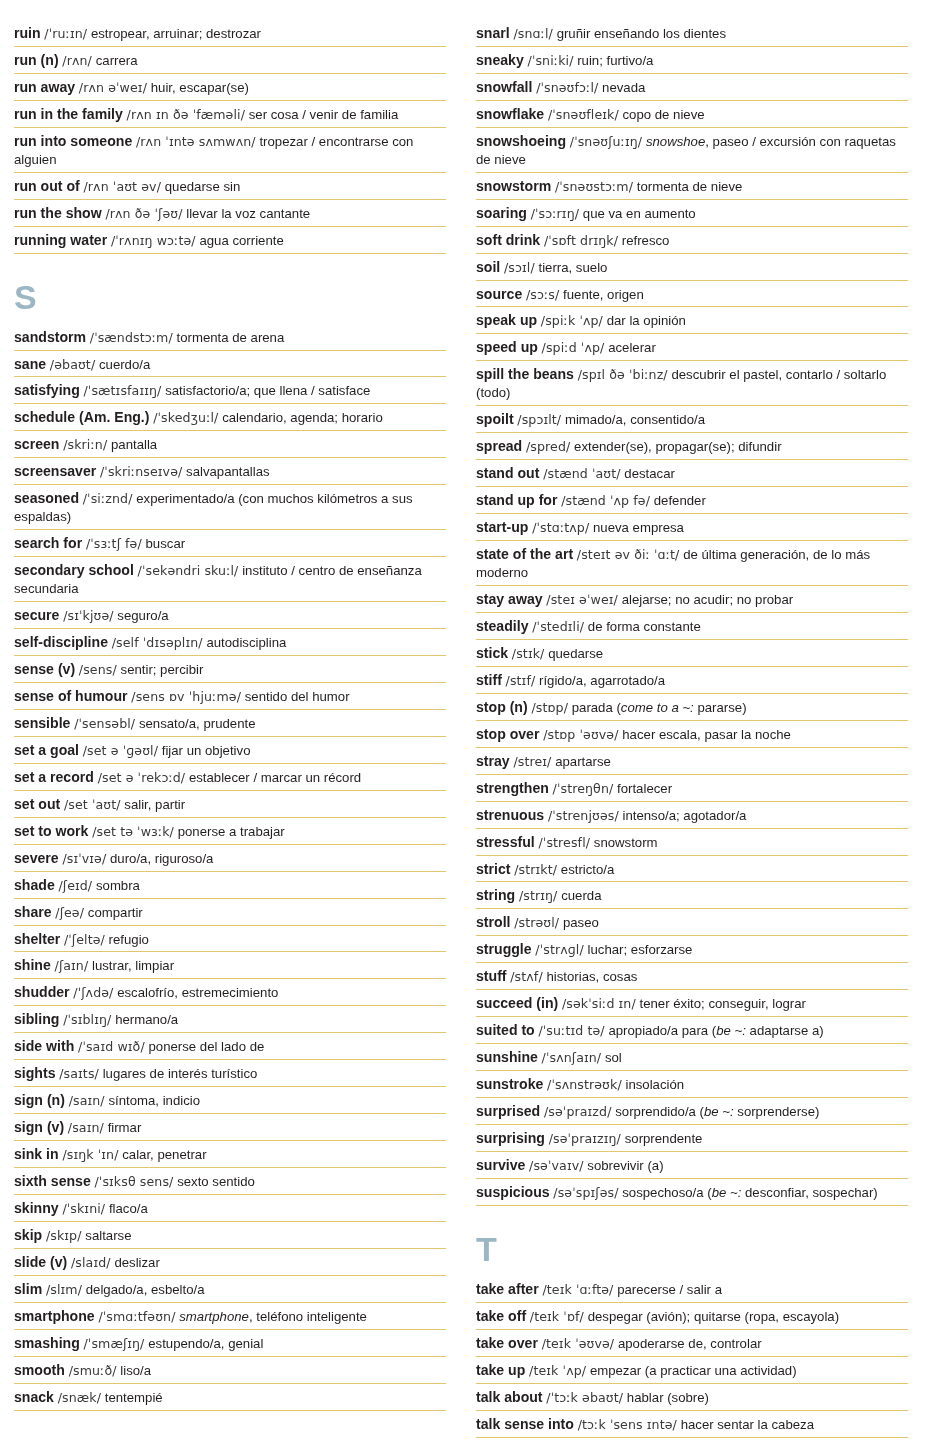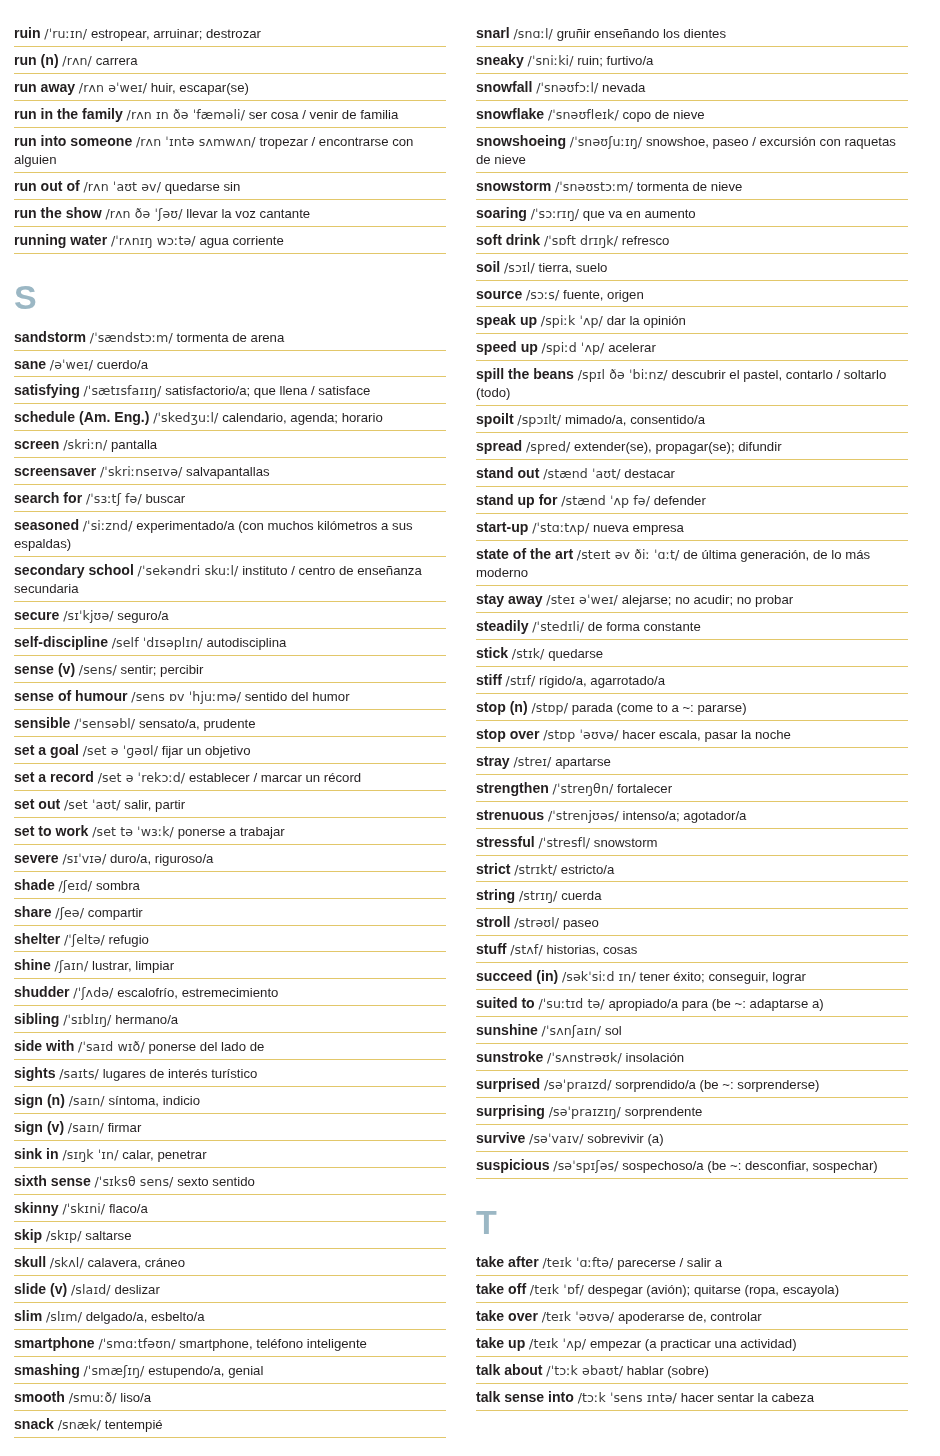--- a/index.html
+++ b/index.html
@@ -39,20 +39,21 @@
   .entry .ipa {
     font-family: "DejaVu Sans", sans-serif;
     font-size: 12.6px;
     color: #3a3a3a;
     letter-spacing: 0.1px;
   }
   .entry .tr {
     font-size: 13.2px;
   }
   .entry .it {
+    font-style: italic;
   }
   .section-letter {
     font-size: 34px;
     font-weight: bold;
     color: #9bb7c4;
     font-family: "Liberation Sans", sans-serif;
     line-height: 1;
     padding: 16px 0 10px 0;
     border-bottom: none;
   }
@@ -74,27 +75,27 @@
         <div class="entry"><span class="hw">run away</span> <span class="ipa">/rʌn əˈweɪ/</span> <span class="tr">huir, escapar(se)</span></div>
         <div class="entry"><span class="hw">run in the family</span> <span class="ipa">/rʌn ɪn ðə ˈfæməli/</span> <span class="tr">ser cosa / venir de familia</span></div>
         <div class="entry"><span class="hw">run into someone</span> <span class="ipa">/rʌn ˈɪntə sʌmwʌn/</span> <span class="tr">tropezar / encontrarse con alguien</span></div>
         <div class="entry"><span class="hw">run out of</span> <span class="ipa">/rʌn ˈaʊt əv/</span> <span class="tr">quedarse sin</span></div>
         <div class="entry"><span class="hw">run the show</span> <span class="ipa">/rʌn ðə ˈʃəʊ/</span> <span class="tr">llevar la voz cantante</span></div>
         <div class="entry"><span class="hw">running water</span> <span class="ipa">/ˈrʌnɪŋ wɔːtə/</span> <span class="tr">agua corriente</span></div>
       </div>
       <div class="section-letter spaced-top">S</div>
       <div class="sec-wrap">
         <div class="entry"><span class="hw">sandstorm</span> <span class="ipa">/ˈsændstɔːm/</span> <span class="tr">tormenta de arena</span></div>
-        <div class="entry"><span class="hw">sane</span> <span class="ipa">/əˈweɪ/</span> <span class="tr">cuerdo/a</span></div>
+        <div class="entry"><span class="hw">sane</span> <span class="ipa">/əbaʊt/</span> <span class="tr">cuerdo/a</span></div>
         <div class="entry"><span class="hw">satisfying</span> <span class="ipa">/ˈsætɪsfaɪɪŋ/</span> <span class="tr">satisfactorio/a; que llena / satisface</span></div>
         <div class="entry"><span class="hw">schedule (Am. Eng.)</span> <span class="ipa">/ˈskedʒuːl/</span> <span class="tr">calendario, agenda; horario</span></div>
         <div class="entry"><span class="hw">screen</span> <span class="ipa">/skriːn/</span> <span class="tr">pantalla</span></div>
         <div class="entry"><span class="hw">screensaver</span> <span class="ipa">/ˈskriːnseɪvə/</span> <span class="tr">salvapantallas</span></div>
+        <div class="entry"><span class="hw">seasoned</span> <span class="ipa">/ˈsiːznd/</span> <span class="tr">experimentado/a (con muchos kilómetros a sus espaldas)</span></div>
         <div class="entry"><span class="hw">search for</span> <span class="ipa">/ˈsɜːtʃ fə/</span> <span class="tr">buscar</span></div>
-        <div class="entry"><span class="hw">seasoned</span> <span class="ipa">/ˈsiːznd/</span> <span class="tr">experimentado/a (con muchos kilómetros a sus espaldas)</span></div>
         <div class="entry"><span class="hw">secondary school</span> <span class="ipa">/ˈsekəndri skuːl/</span> <span class="tr">instituto / centro de enseñanza secundaria</span></div>
         <div class="entry"><span class="hw">secure</span> <span class="ipa">/sɪˈkjʊə/</span> <span class="tr">seguro/a</span></div>
         <div class="entry"><span class="hw">self-discipline</span> <span class="ipa">/self ˈdɪsəplɪn/</span> <span class="tr">autodisciplina</span></div>
         <div class="entry"><span class="hw">sense (v)</span> <span class="ipa">/sens/</span> <span class="tr">sentir; percibir</span></div>
         <div class="entry"><span class="hw">sense of humour</span> <span class="ipa">/sens ɒv ˈhjuːmə/</span> <span class="tr">sentido del humor</span></div>
         <div class="entry"><span class="hw">sensible</span> <span class="ipa">/ˈsensəbl/</span> <span class="tr">sensato/a, prudente</span></div>
         <div class="entry"><span class="hw">set a goal</span> <span class="ipa">/set ə ˈɡəʊl/</span> <span class="tr">fijar un objetivo</span></div>
         <div class="entry"><span class="hw">set a record</span> <span class="ipa">/set ə ˈrekɔːd/</span> <span class="tr">establecer / marcar un récord</span></div>
         <div class="entry"><span class="hw">set out</span> <span class="ipa">/set ˈaʊt/</span> <span class="tr">salir, partir</span></div>
         <div class="entry"><span class="hw">set to work</span> <span class="ipa">/set tə ˈwɜːk/</span> <span class="tr">ponerse a trabajar</span></div>
@@ -106,21 +107,20 @@
         <div class="entry"><span class="hw">shudder</span> <span class="ipa">/ˈʃʌdə/</span> <span class="tr">escalofrío, estremecimiento</span></div>
         <div class="entry"><span class="hw">sibling</span> <span class="ipa">/ˈsɪblɪŋ/</span> <span class="tr">hermano/a</span></div>
         <div class="entry"><span class="hw">side with</span> <span class="ipa">/ˈsaɪd wɪð/</span> <span class="tr">ponerse del lado de</span></div>
         <div class="entry"><span class="hw">sights</span> <span class="ipa">/saɪts/</span> <span class="tr">lugares de interés turístico</span></div>
         <div class="entry"><span class="hw">sign (n)</span> <span class="ipa">/saɪn/</span> <span class="tr">síntoma, indicio</span></div>
         <div class="entry"><span class="hw">sign (v)</span> <span class="ipa">/saɪn/</span> <span class="tr">firmar</span></div>
         <div class="entry"><span class="hw">sink in</span> <span class="ipa">/sɪŋk ˈɪn/</span> <span class="tr">calar, penetrar</span></div>
         <div class="entry"><span class="hw">sixth sense</span> <span class="ipa">/ˈsɪksθ sens/</span> <span class="tr">sexto sentido</span></div>
         <div class="entry"><span class="hw">skinny</span> <span class="ipa">/ˈskɪni/</span> <span class="tr">flaco/a</span></div>
         <div class="entry"><span class="hw">skip</span> <span class="ipa">/skɪp/</span> <span class="tr">saltarse</span></div>
-        <div class="entry"><span class="hw">skull</span> <span class="ipa">/skʌl/</span> <span class="tr">calavera, cráneo</span></div>
         <div class="entry"><span class="hw">slide (v)</span> <span class="ipa">/slaɪd/</span> <span class="tr">deslizar</span></div>
         <div class="entry"><span class="hw">slim</span> <span class="ipa">/slɪm/</span> <span class="tr">delgado/a, esbelto/a</span></div>
         <div class="entry"><span class="hw">smartphone</span> <span class="ipa">/ˈsmɑːtfəʊn/</span> <span class="tr"><span class="it">smartphone</span><span>, teléfono inteligente</span></span></div>
         <div class="entry"><span class="hw">smashing</span> <span class="ipa">/ˈsmæʃɪŋ/</span> <span class="tr">estupendo/a, genial</span></div>
         <div class="entry"><span class="hw">smooth</span> <span class="ipa">/smuːð/</span> <span class="tr">liso/a</span></div>
         <div class="entry"><span class="hw">snack</span> <span class="ipa">/snæk/</span> <span class="tr">tentempié</span></div>
       </div>
     </div>
   <div class="column" id="col-right">
       <div class="sec-wrap">
@@ -149,20 +149,21 @@
         <div class="entry"><span class="hw">stiff</span> <span class="ipa">/stɪf/</span> <span class="tr">rígido/a, agarrotado/a</span></div>
         <div class="entry"><span class="hw">stop (n)</span> <span class="ipa">/stɒp/</span> <span class="tr"><span>parada (</span><span class="it">come to a ~:</span><span> pararse)</span></span></div>
         <div class="entry"><span class="hw">stop over</span> <span class="ipa">/stɒp ˈəʊvə/</span> <span class="tr">hacer escala, pasar la noche</span></div>
         <div class="entry"><span class="hw">stray</span> <span class="ipa">/streɪ/</span> <span class="tr">apartarse</span></div>
         <div class="entry"><span class="hw">strengthen</span> <span class="ipa">/ˈstreŋθn/</span> <span class="tr">fortalecer</span></div>
         <div class="entry"><span class="hw">strenuous</span> <span class="ipa">/ˈstrenjʊəs/</span> <span class="tr">intenso/a; agotador/a</span></div>
         <div class="entry"><span class="hw">stressful</span> <span class="ipa">/ˈstresfl/</span> <span class="tr">snowstorm</span></div>
         <div class="entry"><span class="hw">strict</span> <span class="ipa">/strɪkt/</span> <span class="tr">estricto/a</span></div>
         <div class="entry"><span class="hw">string</span> <span class="ipa">/strɪŋ/</span> <span class="tr">cuerda</span></div>
         <div class="entry"><span class="hw">stroll</span> <span class="ipa">/strəʊl/</span> <span class="tr">paseo</span></div>
+        <div class="entry"><span class="hw">struggle</span> <span class="ipa">/ˈstrʌɡl/</span> <span class="tr">luchar; esforzarse</span></div>
         <div class="entry"><span class="hw">stuff</span> <span class="ipa">/stʌf/</span> <span class="tr">historias, cosas</span></div>
         <div class="entry"><span class="hw">succeed (in)</span> <span class="ipa">/səkˈsiːd ɪn/</span> <span class="tr">tener éxito; conseguir, lograr</span></div>
         <div class="entry"><span class="hw">suited to</span> <span class="ipa">/ˈsuːtɪd tə/</span> <span class="tr"><span>apropiado/a para (</span><span class="it">be ~:</span><span> adaptarse a)</span></span></div>
         <div class="entry"><span class="hw">sunshine</span> <span class="ipa">/ˈsʌnʃaɪn/</span> <span class="tr">sol</span></div>
         <div class="entry"><span class="hw">sunstroke</span> <span class="ipa">/ˈsʌnstrəʊk/</span> <span class="tr">insolación</span></div>
         <div class="entry"><span class="hw">surprised</span> <span class="ipa">/səˈpraɪzd/</span> <span class="tr"><span>sorprendido/a (</span><span class="it">be ~:</span><span> sorprenderse)</span></span></div>
         <div class="entry"><span class="hw">surprising</span> <span class="ipa">/səˈpraɪzɪŋ/</span> <span class="tr">sorprendente</span></div>
         <div class="entry"><span class="hw">survive</span> <span class="ipa">/səˈvaɪv/</span> <span class="tr">sobrevivir (a)</span></div>
         <div class="entry"><span class="hw">suspicious</span> <span class="ipa">/səˈspɪʃəs/</span> <span class="tr"><span>sospechoso/a (</span><span class="it">be ~:</span><span> desconfiar, sospechar)</span></span></div>
       </div>

